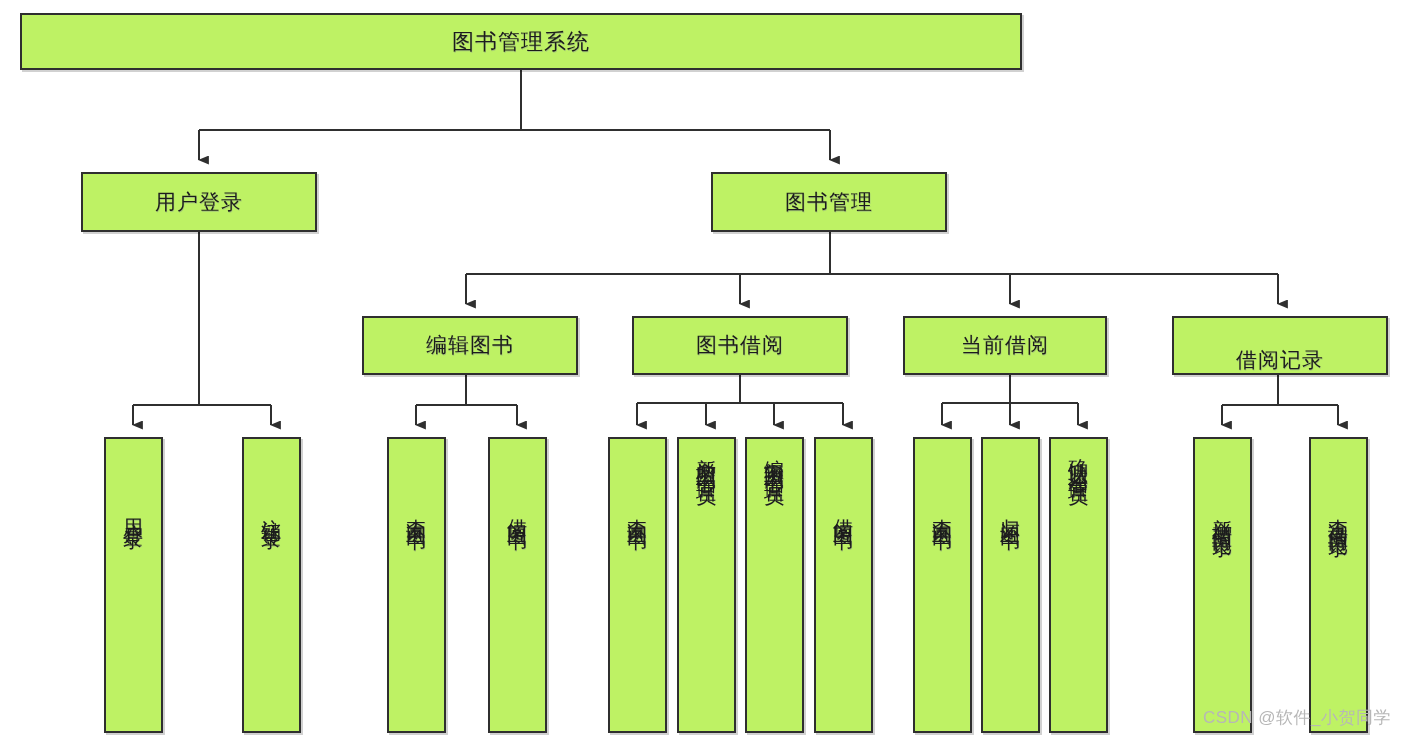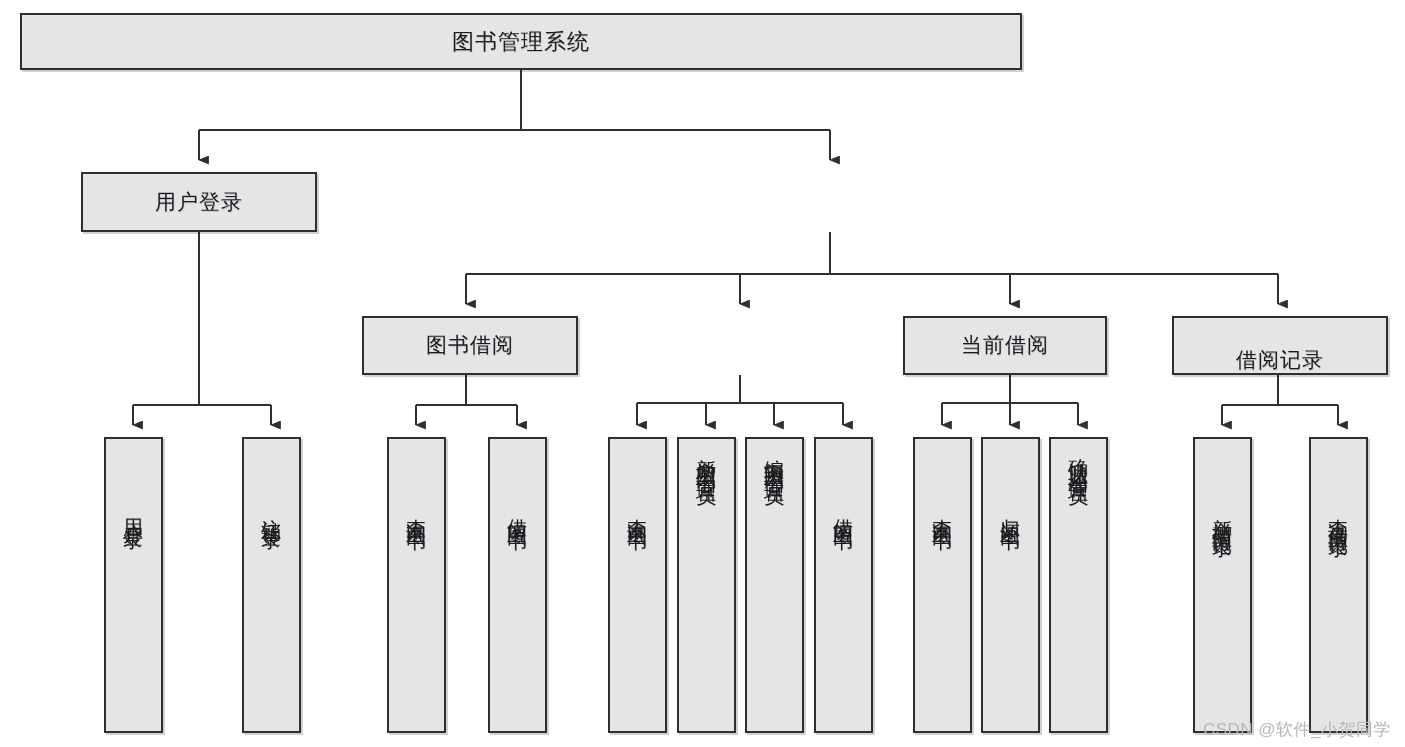--- a/index.html
+++ b/index.html
@@ -12,21 +12,21 @@
   }
   #canvas{position:relative;width:1405px;height:747px;}
 
   
   #wires{position:absolute;left:0;top:0;width:1405px;height:747px;z-index:1;}
 
   
   .node{
     position:absolute;
     box-sizing:border-box;
-    background:#e5e5e5;
+    background:#bef264;
     border:2.5px solid #2f2f2f;
     box-shadow:2px 2px 0 0 rgba(0,0,0,0.18);
     z-index:2;
     display:flex;
     align-items:center;
     justify-content:center;
     color:#1c1c1c;
   }
   .node .lbl{
     font-size:21px;
@@ -62,21 +62,21 @@
     letter-spacing:4px;
     line-height:1;
     white-space:nowrap;
     text-shadow:0.5px 0.5px 0 rgba(120,120,160,0.35);
   }
   .leaf.center .lbl{margin-top:60px;}
 
   
   #watermark{
     position:absolute;
-    right:14px;bottom:6px;
+    right:14px;bottom:18px;
     z-index:4;
     font-size:17px;
     color:#b7b7b7;
     letter-spacing:0.5px;
     white-space:nowrap;
     pointer-events:none;
   }
 </style>
 </head>
 <body>
@@ -134,22 +134,28 @@
     </g>
   </svg>
 
   <div class="node n-root">
     <span class="lbl">图书管理系统</span>
   </div>
 
   <div class="node n-l2" style="left:81px;width:236px;">
     <span class="lbl">用户登录</span>
   </div>
+  <div class="node n-l2" style="left:711px;width:236px;">
+    <span class="lbl">图书管理</span>
+  </div>
 
   <div class="node n-l3" style="left:362px;width:216px;">
+    <span class="lbl">编辑图书</span>
+  </div>
+  <div class="node n-l3" style="left:632px;width:216px;">
     <span class="lbl">图书借阅</span>
   </div>
   <div class="node n-l3" style="left:903px;width:204px;">
     <span class="lbl">当前借阅</span>
   </div>
   <div class="node n-l3" style="left:1172px;width:216px;align-items:flex-end;">
     <span class="lbl">借阅记录</span>
   </div>
 
   <div class="node leaf center" style="left:104px;width:59px;">

